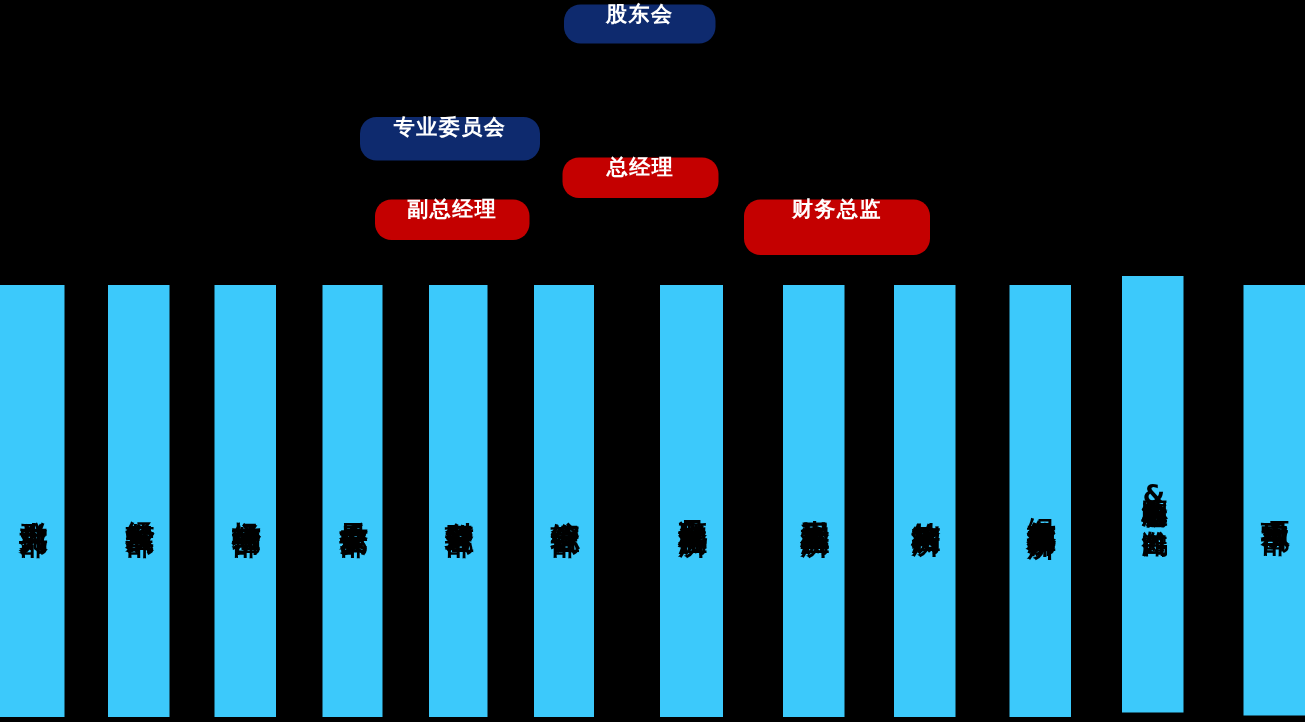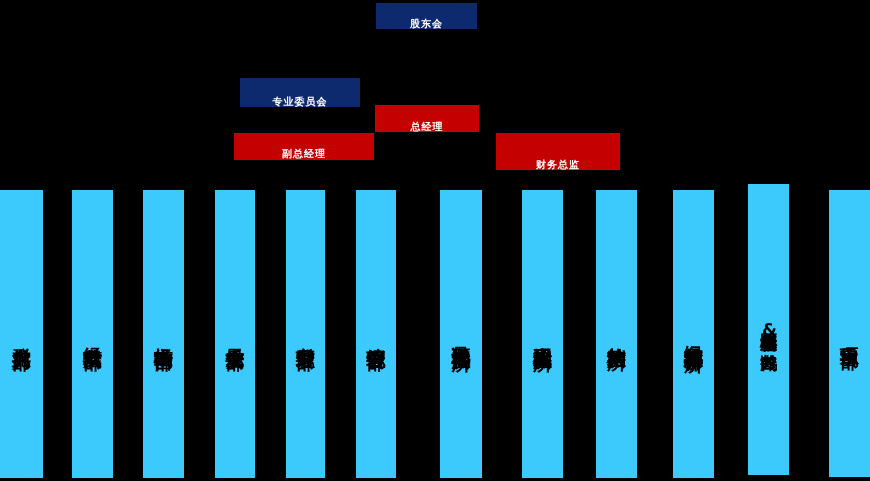--- a/index.html
+++ b/index.html
@@ -13,29 +13,30 @@
     height: 481px;
     background: #000000;
     overflow: hidden;
     font-family: "DejaVu Sans", "Liberation Sans", sans-serif;
   }
 
   
   .exec-box {
     position: absolute;
     display: flex;
-    align-items: flex-end;
+    align-items: flex-start;
     justify-content: center;
     color: #ffffff;
     font-weight: bold;
-    font-size: 10px;
+    font-size: 14px;
     letter-spacing: 1px;
     line-height: 1;
     box-sizing: border-box;
     white-space: nowrap;
+    border-radius: 11px;
   }
   .exec-box.navy { background: #0e2a6e; }
   .exec-box.red  { background: #c40000; }
 
   
   .dept-col {
     position: absolute;
     background: #3cc9fb;
     box-sizing: border-box;
     display: flex;
@@ -70,21 +71,21 @@
 
 
   <div class="exec-box navy" style="left:240px; top:78px; width:120px; height:29px;">
     <span>专业委员会</span>
   </div>
 
   <div class="exec-box red" style="left:375px; top:105px; width:104px; height:27px;">
     <span>总经理</span>
   </div>
 
-  <div class="exec-box red" style="left:234px; top:133px; width:140px; height:27px;font-family:Liberation Mono, monospace;">
+  <div class="exec-box red" style="left:250px; top:133px; width:103px; height:27px;">
     <span>副总经理</span>
   </div>
 
   <div class="exec-box red" style="left:496px; top:133px; width:124px; height:37px;">
     <span>财务总监</span>
   </div>
 
   <div class="dept-col" style="left:0px; top:190px; width:43px; height:288px;">
     <span class="dept-label">党群人力部</span>
   </div>

